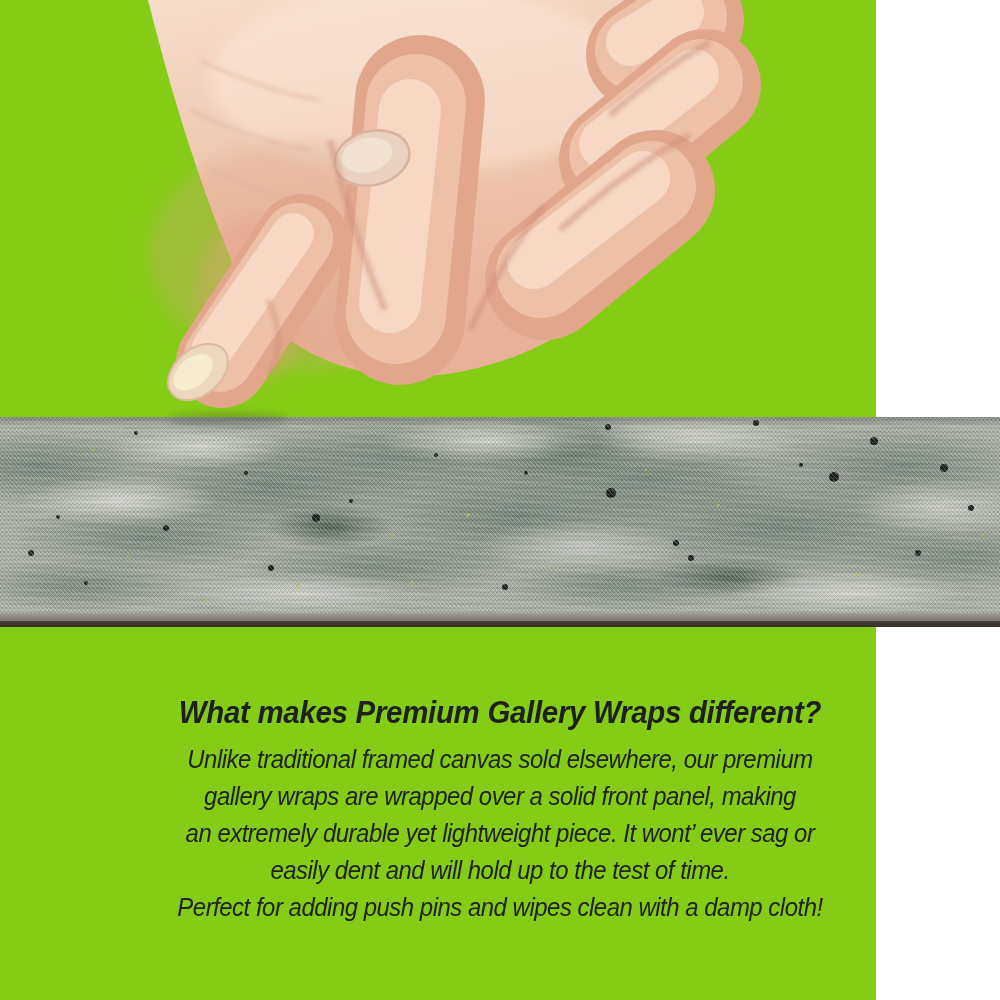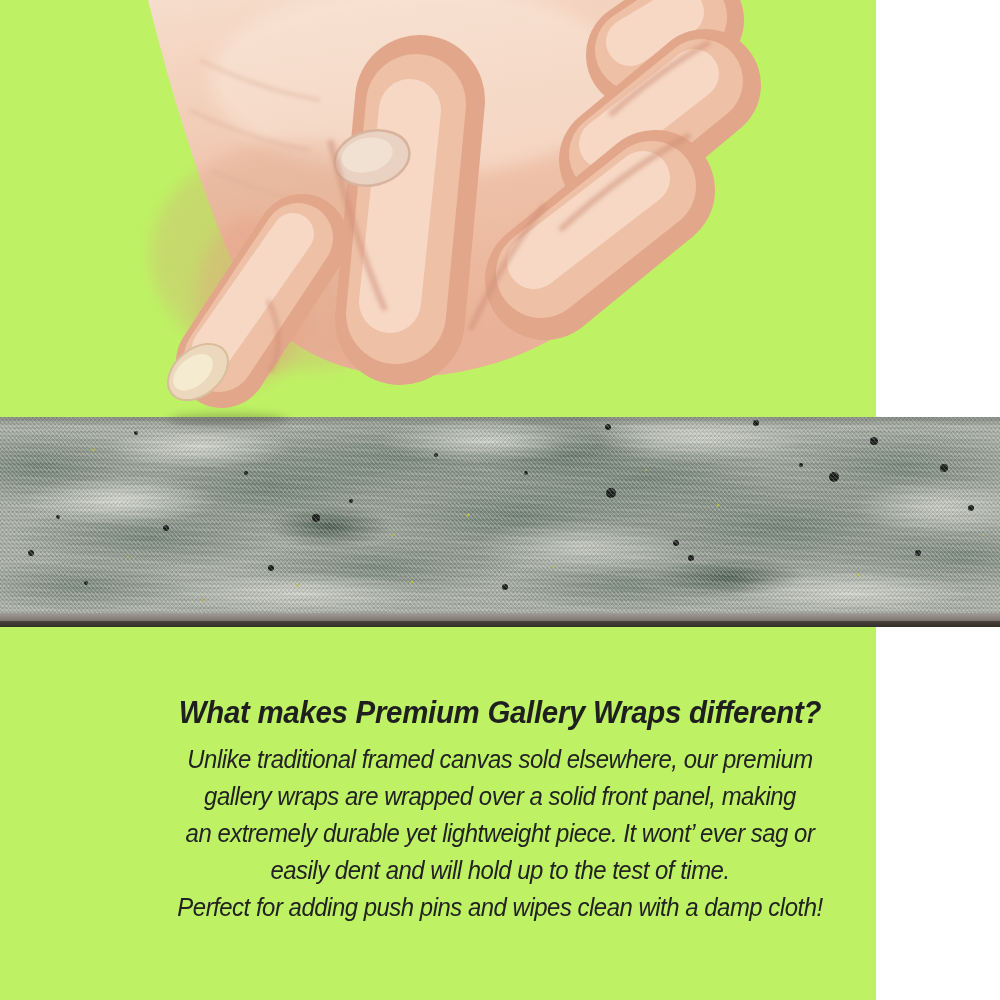--- a/index.html
+++ b/index.html
@@ -1,17 +1,17 @@
 <!DOCTYPE html>
 <html><head>
 <meta charset="utf-8">
 <style>
   html,body{margin:0;padding:0;background:#ffffff;}
   body{width:1000px;height:1000px;overflow:hidden;font-family:"Liberation Sans",sans-serif;}
-  .stage{position:relative;width:876px;height:1000px;background:#bef264;}
+  .stage{position:relative;width:876px;height:1000px;background:#84cc16;}
 
   
   .canvas-strip{position:absolute;top:417px;left:0;width:1000px;height:210px;}
   .canvas-face{
     position:relative;width:1000px;height:196px;overflow:hidden;
     background-color:#b9bcb3;
     background-image:
       
       radial-gradient(140px 35px at 120px 84px, rgba(214,216,208,.95), rgba(214,216,208,0) 70%),
       radial-gradient(180px 30px at 300px 176px, rgba(210,212,204,.9), rgba(210,212,204,0) 70%),

